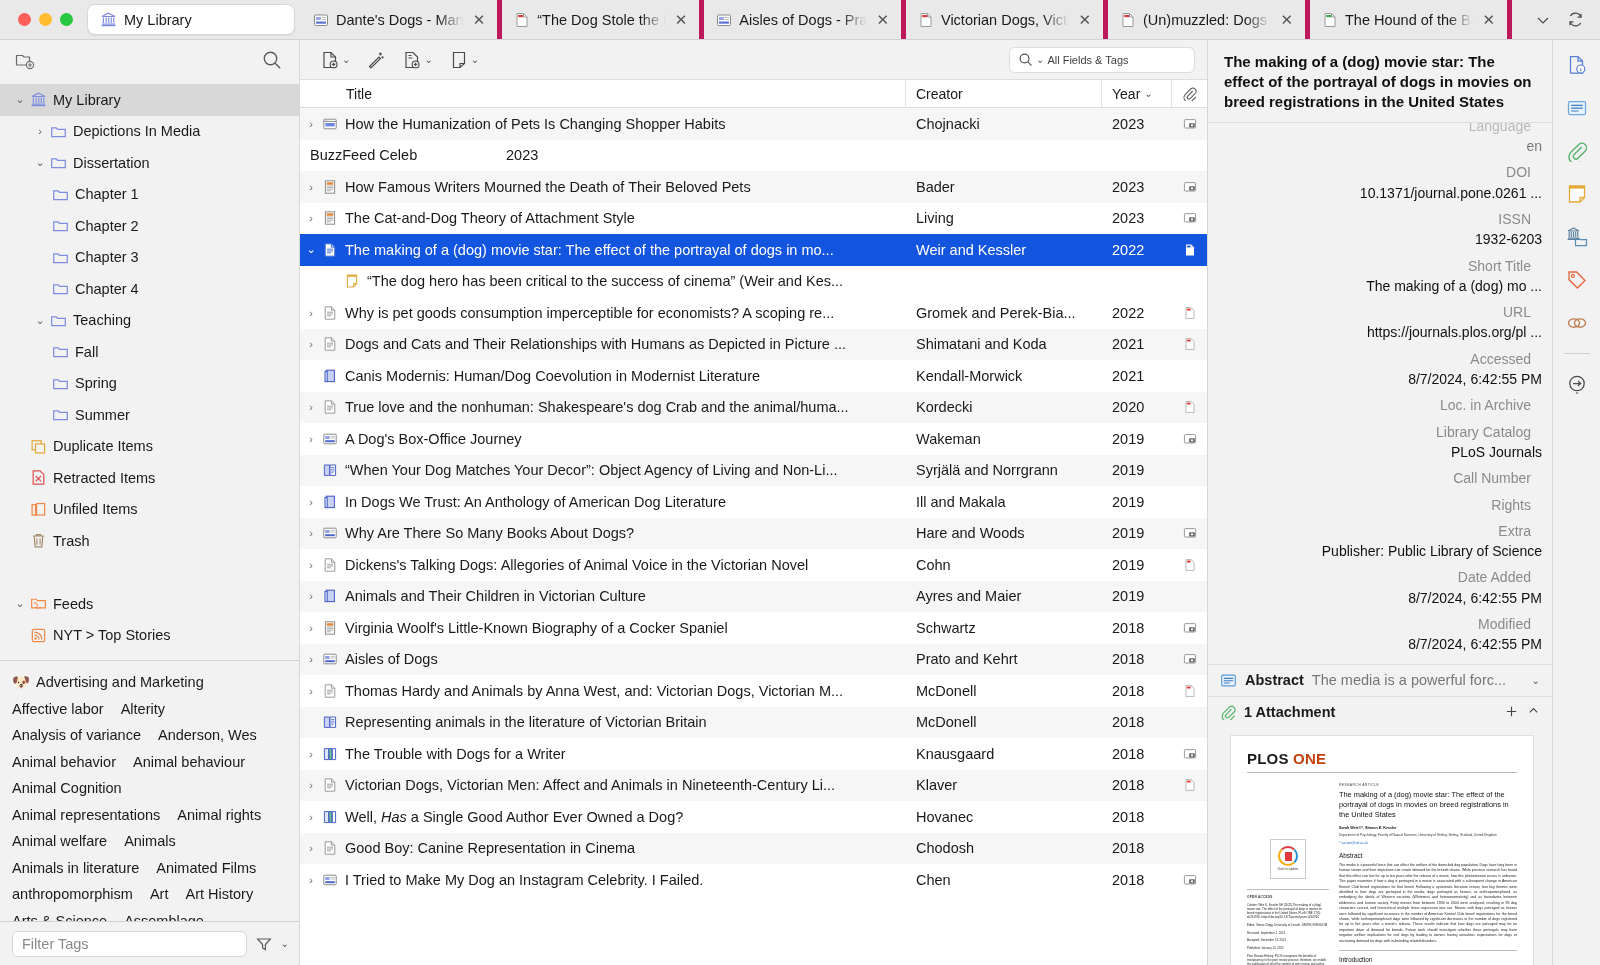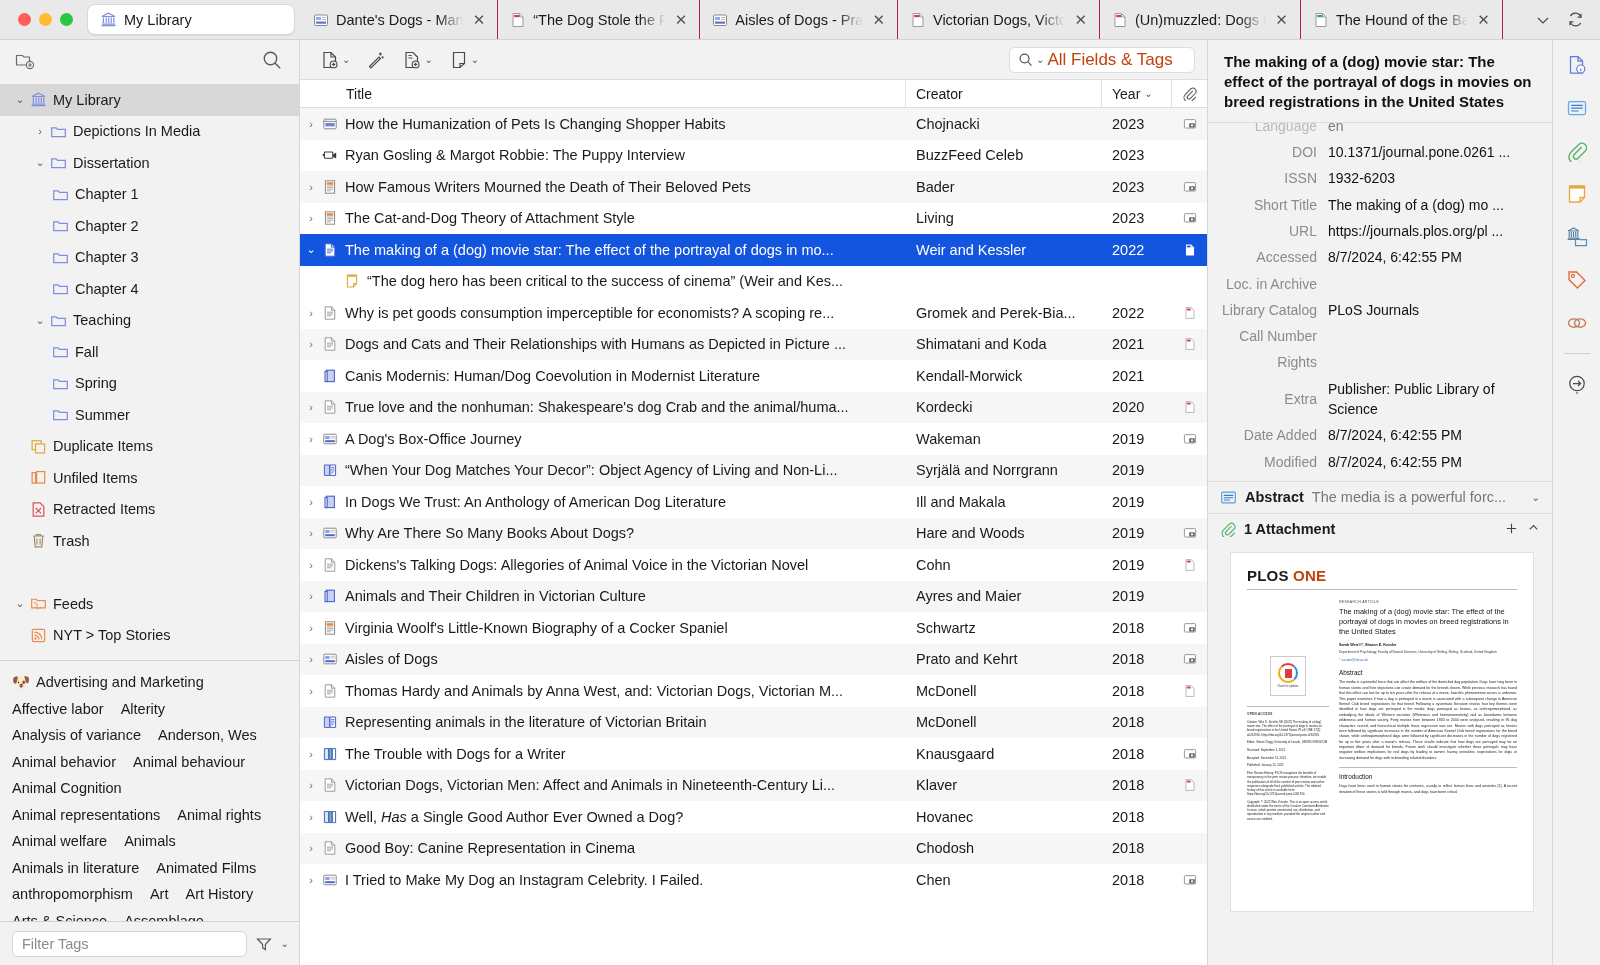--- a/index.html
+++ b/index.html
@@ -29,21 +29,21 @@
   .dot { width: 13px; height: 13px; border-radius: 50%; }
   .dot.red { background: #ff5f57; }
   .dot.yellow { background: #febc2e; }
   .dot.green { background: #28c840; }
 
   .tab {
     display: flex; align-items: center; gap: 7px;
     padding: 0 10px 0 12px;
     min-width: 0;
     position: relative;
-    border-right: 1px solid #be185d;
+    border-right: 5px solid #be185d;
     cursor: default;
     max-width: 202px;
   }
   .tab.library {
     background: #ffffff;
     border-radius: 8px;
     margin: 4px 6px 4px 0;
     border: 1px solid #d8d8d8;
     box-shadow: 0 1px 1px rgba(0,0,0,.07);
     width: 208px; min-width: 208px;
@@ -144,21 +144,21 @@
   .tbitem { display: flex; align-items: center; gap: 2px; padding: 0 6px; height: 28px; }
   .caret { font-size: 10px; color: #555; }
   .search-box {
     margin-left: auto;
     width: 186px; height: 26px;
     background: #fff; border: 1px solid #dcdcdc;
     border-radius: 6px;
     display: flex; align-items: center; gap: 3px;
     padding: 0 8px;
   }
-  .search-ph { color: #c2410c; font-size: 17px; }
+  .search-ph { color: #404040; font-size: 11px; }
 
   .list-header {
     height: 28px; min-height: 28px;
     display: flex; align-items: center;
     border-bottom: 1px solid #dcdcdc;
     background: #fff;
     font-size: 14px;
   }
   .lh-cell { padding: 0 10px; display: flex; align-items: center; gap: 4px; height: 100%; }
   .lh-title { flex: 1; min-width: 0; border-right: 1px solid #e2e2e2; padding-left: 46px; }
@@ -198,23 +198,23 @@
     background: #f2f2f2;
     border-bottom: 1px solid #dddddd;
     position: relative; z-index: 2;
   }
   .ip-title {
     font-size: 15px; font-weight: bold; line-height: 1.33;
     color: #111;
   }
   .ip-body { flex: 1; overflow: hidden; }
   .field-row {
-    display: flex; align-items: center;
+    display: flex; align-items: flex-end;
     padding: 3px 10px 3px 8px;
-    font-size: 14px; line-height: 1.45;
+    font-size: 14px; line-height: 1.45; flex-direction: column;
   }
   .f-label {
     width: 112px; min-width: 112px; text-align: right;
     color: #8b8b8b; padding-right: 11px;
   }
   .f-value { flex: 1; color: #111; min-width: 0; word-wrap: break-word; }
   .f-value.clip { white-space: nowrap; overflow: hidden; text-overflow: ellipsis; }
   .section-row {
     display: flex; align-items: center; gap: 8px;
     padding: 7px 12px 7px 12px;
@@ -522,34 +522,34 @@
               <svg width="17" height="17" viewBox="0 0 16 16">
                 <rect x="2" y="2.6" width="8.5" height="8.5" fill="none" stroke="#e3a93b" stroke-width="1.15"></rect>
                 <rect x="5.2" y="5.6" width="8.5" height="8.5" fill="#f2f2f2" stroke="#e3a93b" stroke-width="1.15"></rect>
               </svg>
             </span>
           <span class="ctlabel">Duplicate Items</span>
         </div>
         <div class="ctrow" style="padding-left:30px">
           <span class="ic">
               <svg width="17" height="17" viewBox="0 0 16 16">
+                <path d="M3 1.8h6.4L13 5.2v9H3z" fill="none" stroke="#e05252" stroke-width="1.15"></path>
+                <path d="M5.4 6.6l5 5M10.4 6.6l-5 5" stroke="#e05252" stroke-width="1.15"></path>
+              </svg>
+            </span>
+          <span class="ctlabel">Retracted Items</span>
+        </div>
+        <div class="ctrow" style="padding-left:30px">
+          <span class="ic">
+              <svg width="17" height="17" viewBox="0 0 16 16">
                 <path d="M2 3.4h3.2v9.8H2z" fill="none" stroke="#ef8a4a" stroke-width="1.15"></path>
                 <rect x="6.2" y="2.4" width="7.6" height="10.8" fill="#f2f2f2" stroke="#ef8a4a" stroke-width="1.15"></rect>
               </svg>
             </span>
           <span class="ctlabel">Unfiled Items</span>
-        </div>
-        <div class="ctrow" style="padding-left:30px">
-          <span class="ic">
-              <svg width="17" height="17" viewBox="0 0 16 16">
-                <path d="M3 1.8h6.4L13 5.2v9H3z" fill="none" stroke="#e05252" stroke-width="1.15"></path>
-                <path d="M5.4 6.6l5 5M10.4 6.6l-5 5" stroke="#e05252" stroke-width="1.15"></path>
-              </svg>
-            </span>
-          <span class="ctlabel">Retracted Items</span>
         </div>
         <div class="ctrow" style="padding-left:30px">
           <span class="ic">
               <svg width="17" height="17" viewBox="0 0 16 16">
                 <path d="M2.8 3.8h10.4M6 3.8V2.4h4v1.4M4 3.8l.8 10.2h6.4l.8-10.2" fill="none" stroke="#a08a6a" stroke-width="1.1"></path>
                 <path d="M6.5 6v6M9.5 6v6" stroke="#a08a6a" stroke-width="1"></path>
               </svg>
             </span>
           <span class="ctlabel">Trash</span>
         </div>
@@ -725,31 +725,20 @@
                 <svg width="14" height="14" viewBox="0 0 16 16">
                   <rect x="1.6" y="3" width="12.8" height="9.6" rx="1" fill="#fff" stroke="#8a8a8a" stroke-width="1"></rect>
                   <rect x="7" y="7" width="6.5" height="5" rx=".8" fill="#6a6a6a"></rect>
                   <circle cx="10.3" cy="9.5" r="1.3" fill="#fff"></circle>
                 </svg>
               </span>
             </div>
         </div>
 
         <div class="irow">
-          <div class="c-title">
-              <span class="rowtwisty"></span>
-            <span class="ic" style="margin-right:7px">
-                <svg width="16" height="16" viewBox="0 0 16 16">
-                  <rect x="2.4" y="5" width="8.4" height="6.2" rx=".8" fill="#fff" stroke="#3a3a3a" stroke-width="1.1"></rect>
-                  <path d="M11 7.4l3.2-1.8v6l-3.2-1.8z" fill="#3a3a3a"></path>
-                  <circle cx="1.6" cy="8" r="1.1" fill="#3a3a3a"></circle>
-                </svg>
-              </span>
-            <span class="titletext">Ryan Gosling &amp; Margot Robbie: The Puppy Interview</span>
-            </div>
           <div class="c-creator">BuzzFeed Celeb</div>
           <div class="c-year">2023</div>
           <div class="c-att"></div>
         </div>
 
         <div class="irow alt">
           <div class="c-title">
               <span class="rowtwisty">›</span>
             <span class="ic" style="margin-right:7px">
                 <svg width="16" height="16" viewBox="0 0 16 16">

